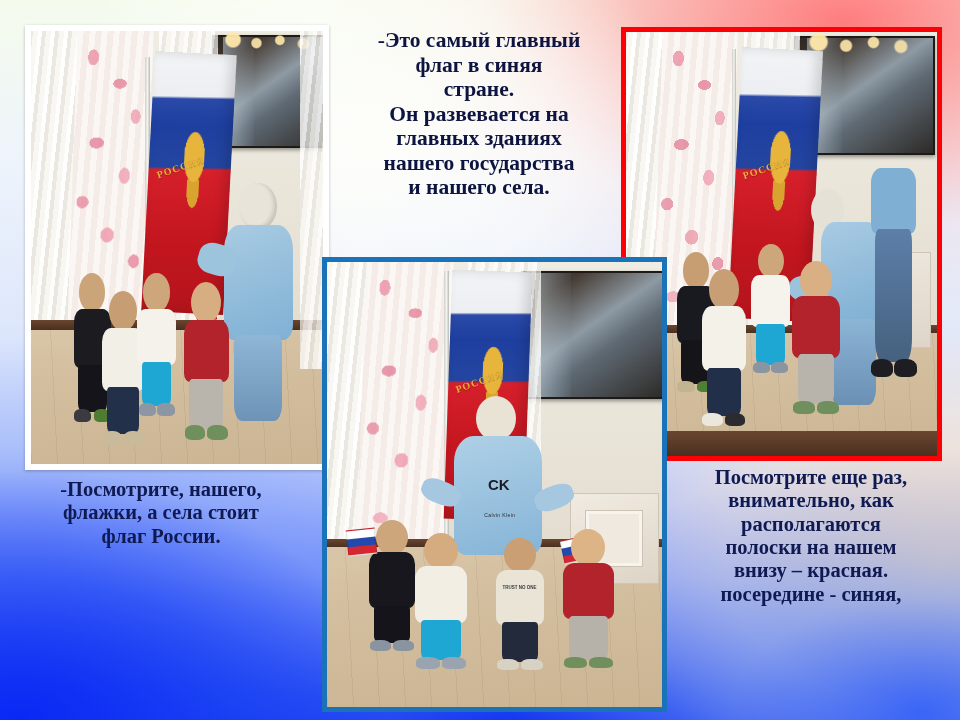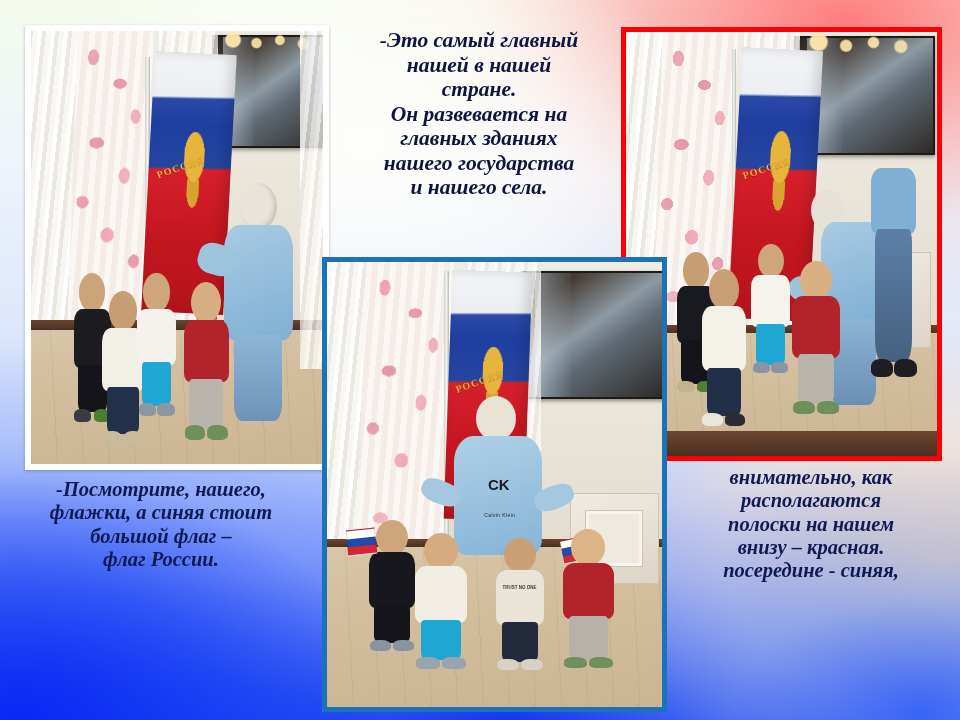--- a/index.html
+++ b/index.html
@@ -187,21 +187,21 @@
     text-align: center;
     color: #121a4a;
     font-family: "Liberation Serif", serif;
     font-weight: 700;
     line-height: 1.14;
   }
   #text-top    { left: 336px; top: 28px;  width: 286px; font-size: 21.5px; color: #0d1440; }
   #text-bottom-left  { left: 8px;  top: 478px; width: 306px; font-size: 20.5px; color: #101a52; }
   #text-bottom-right { left: 666px; top: 466px; width: 290px; font-size: 20.5px; color: #101a52; }
 
-  .textblock .ln { display: block; white-space: pre; font-style: italic; }
+  .textblock .ln { display: block; white-space: pre; }
 </style>
 </head>
 <body>
 
 <div id="slide">
 
   <div class="bg-base"></div>
   <div class="bg-pinkglow"></div>
   <div class="bg-peachglow"></div>
   <div class="bg-blueglow"></div>
@@ -416,36 +416,36 @@
         <div class="body" style="left:2%; top:23%; width:96%; height:38%; background:#b2232c;"></div>
         <div class="legs" style="left:14%; top:59%; width:72%; height:30%; background:#b6b2aa;"></div>
         <div class="shoe" style="left:4%; top:87%; width:44%; height:8%; background:#6f8f5d;"></div>
         <div class="shoe" style="left:52%; top:87%; width:44%; height:8%; background:#6f8f5d;"></div>
       </div>
     </div>
   </div>
 
   <div id="text-top" class="textblock">
     <span class="ln">-Это самый главный</span>
-    <span class="ln">нашей в нашей</span>
+    <span class="ln">флаг в синяя</span>
     <span class="ln">стране.</span>
     <span class="ln">Он развевается на</span>
     <span class="ln">главных зданиях</span>
     <span class="ln">нашего государства</span>
     <span class="ln">и нашего села.</span>
   </div>
 
   <div id="text-bottom-left" class="textblock">
     <span class="ln">-Посмотрите, нашего,</span>
-    <span class="ln">флажки, а синяя стоит</span>
-    <span class="ln">большой флаг –</span>
+    <span class="ln">флажки, а села стоит</span>
     <span class="ln">флаг России.</span>
   </div>
 
   <div id="text-bottom-right" class="textblock">
+    <span class="ln">Посмотрите еще раз,</span>
     <span class="ln">внимательно, как</span>
     <span class="ln">располагаются</span>
     <span class="ln">полоски на нашем</span>
     <span class="ln">внизу – красная.</span>
     <span class="ln">посередине - синяя,</span>
   </div>
 
 </div>
 
 </body></html>

